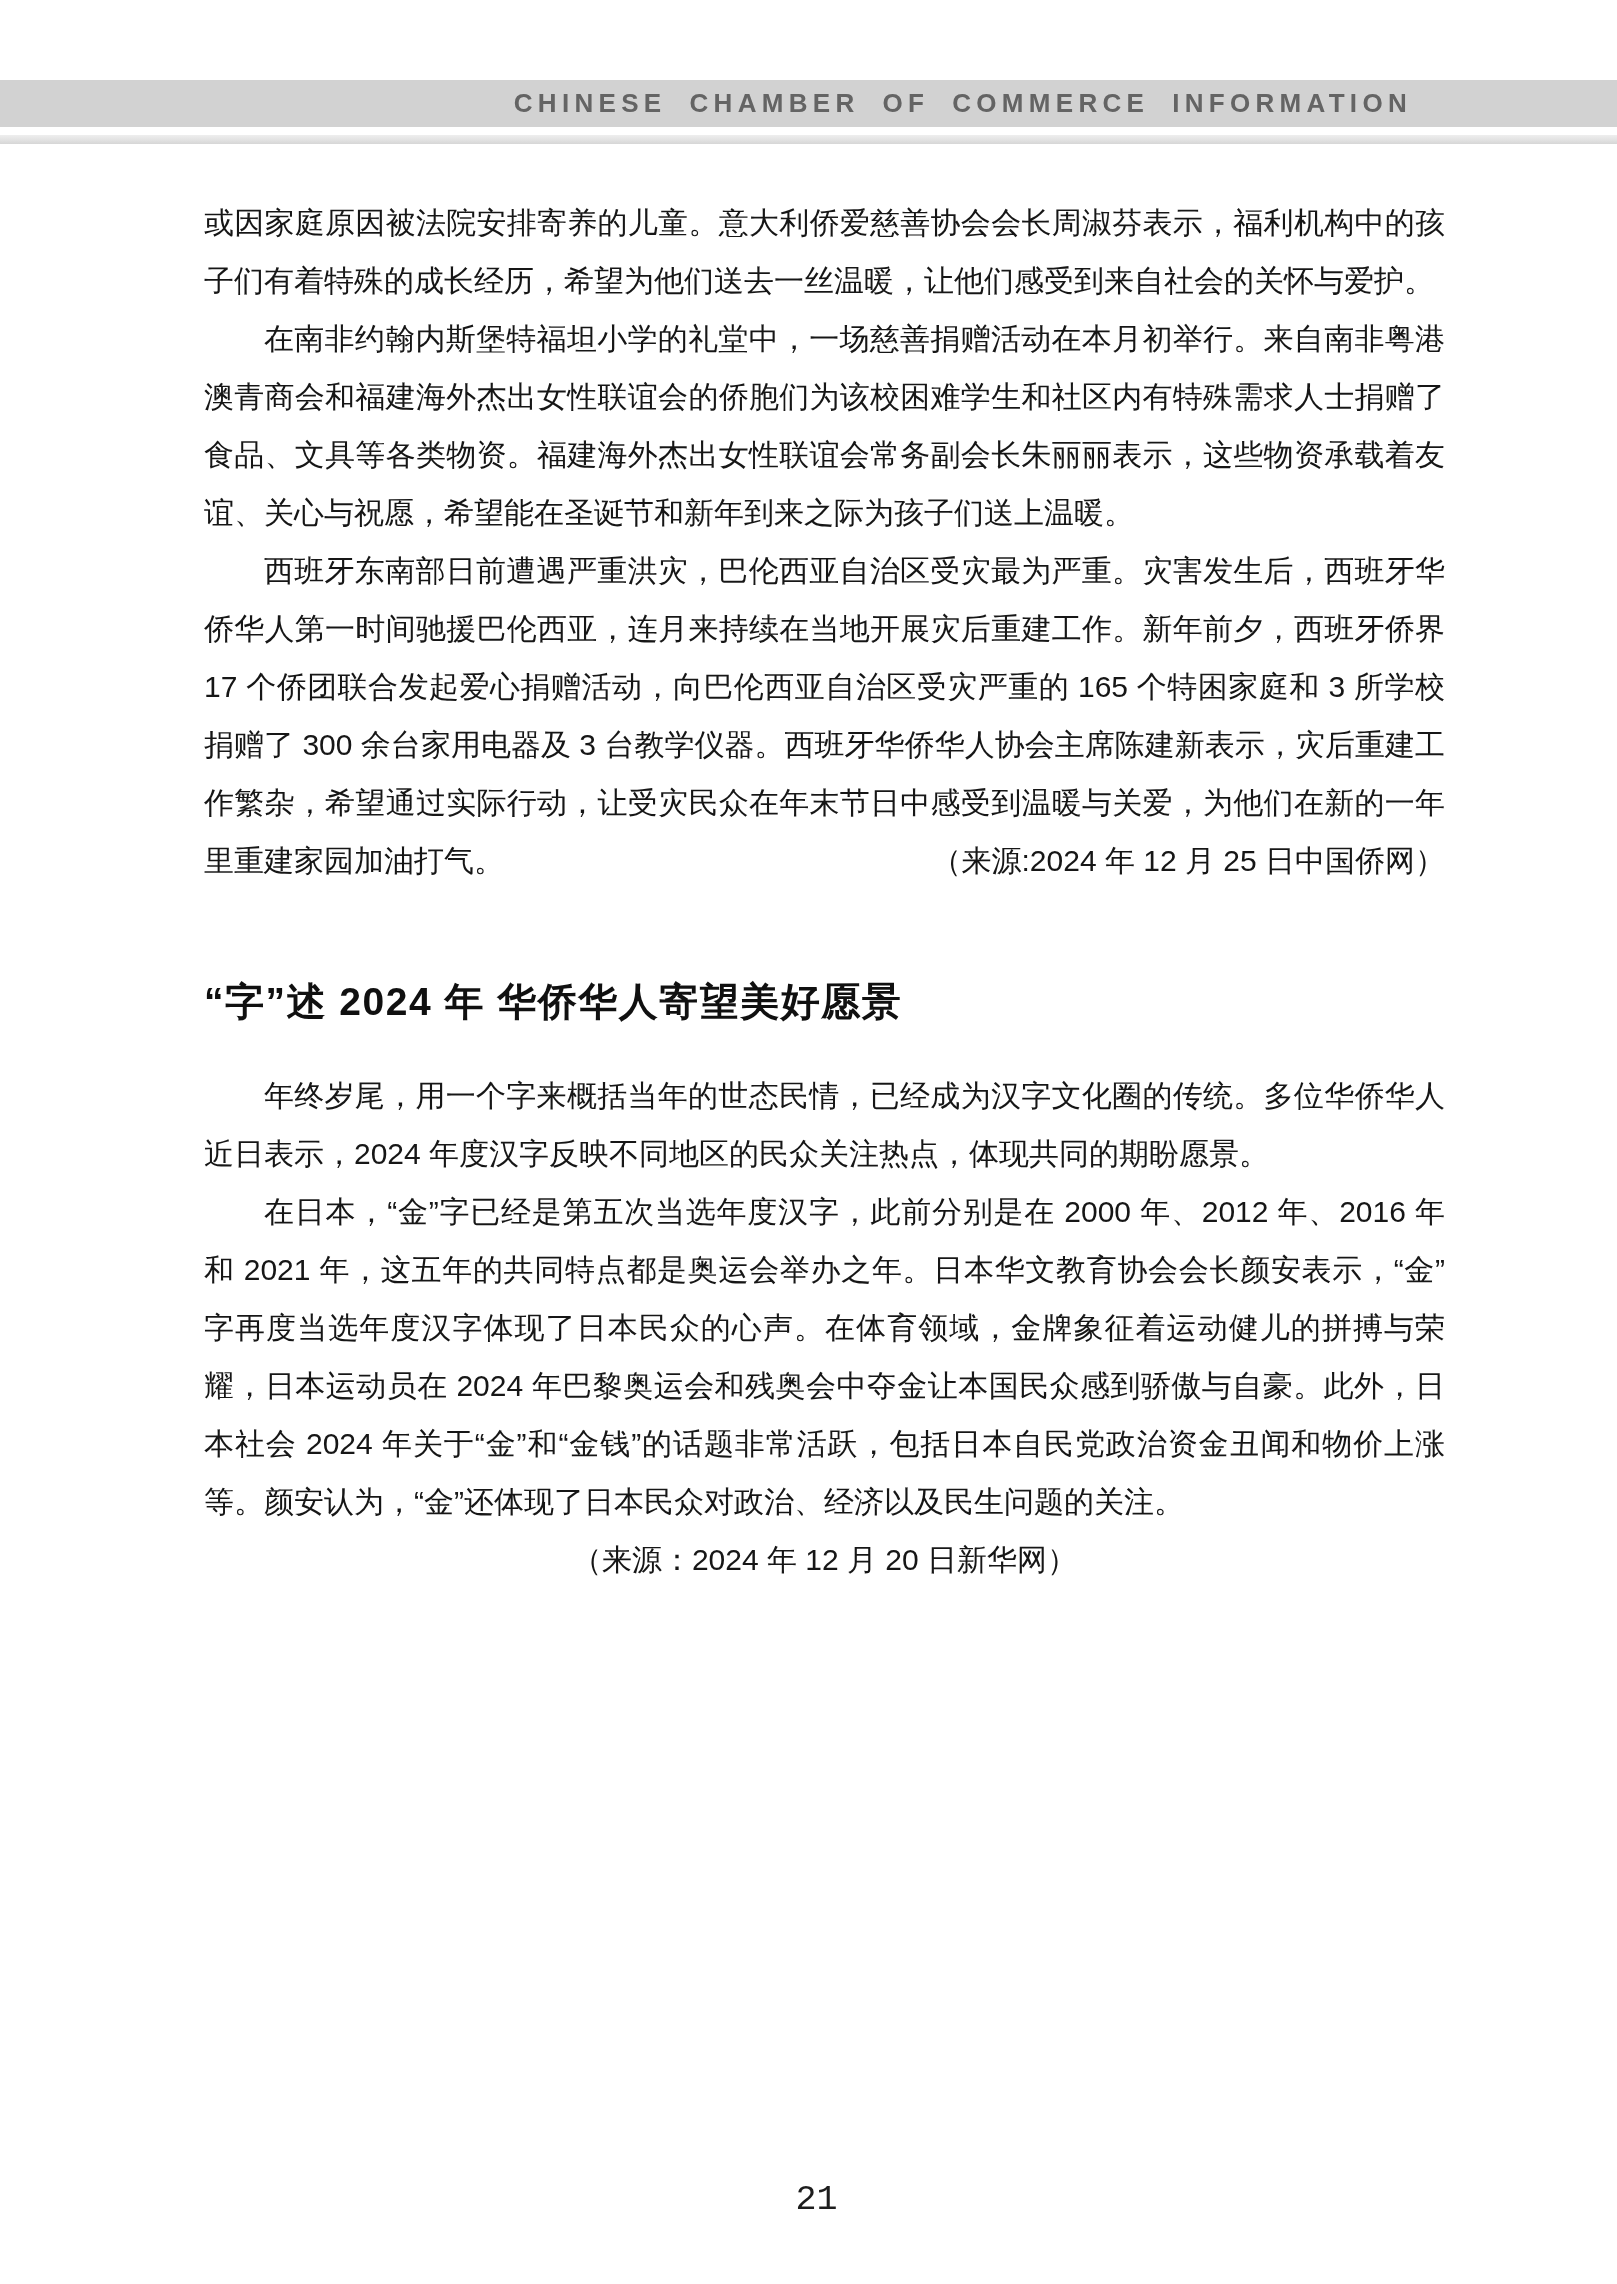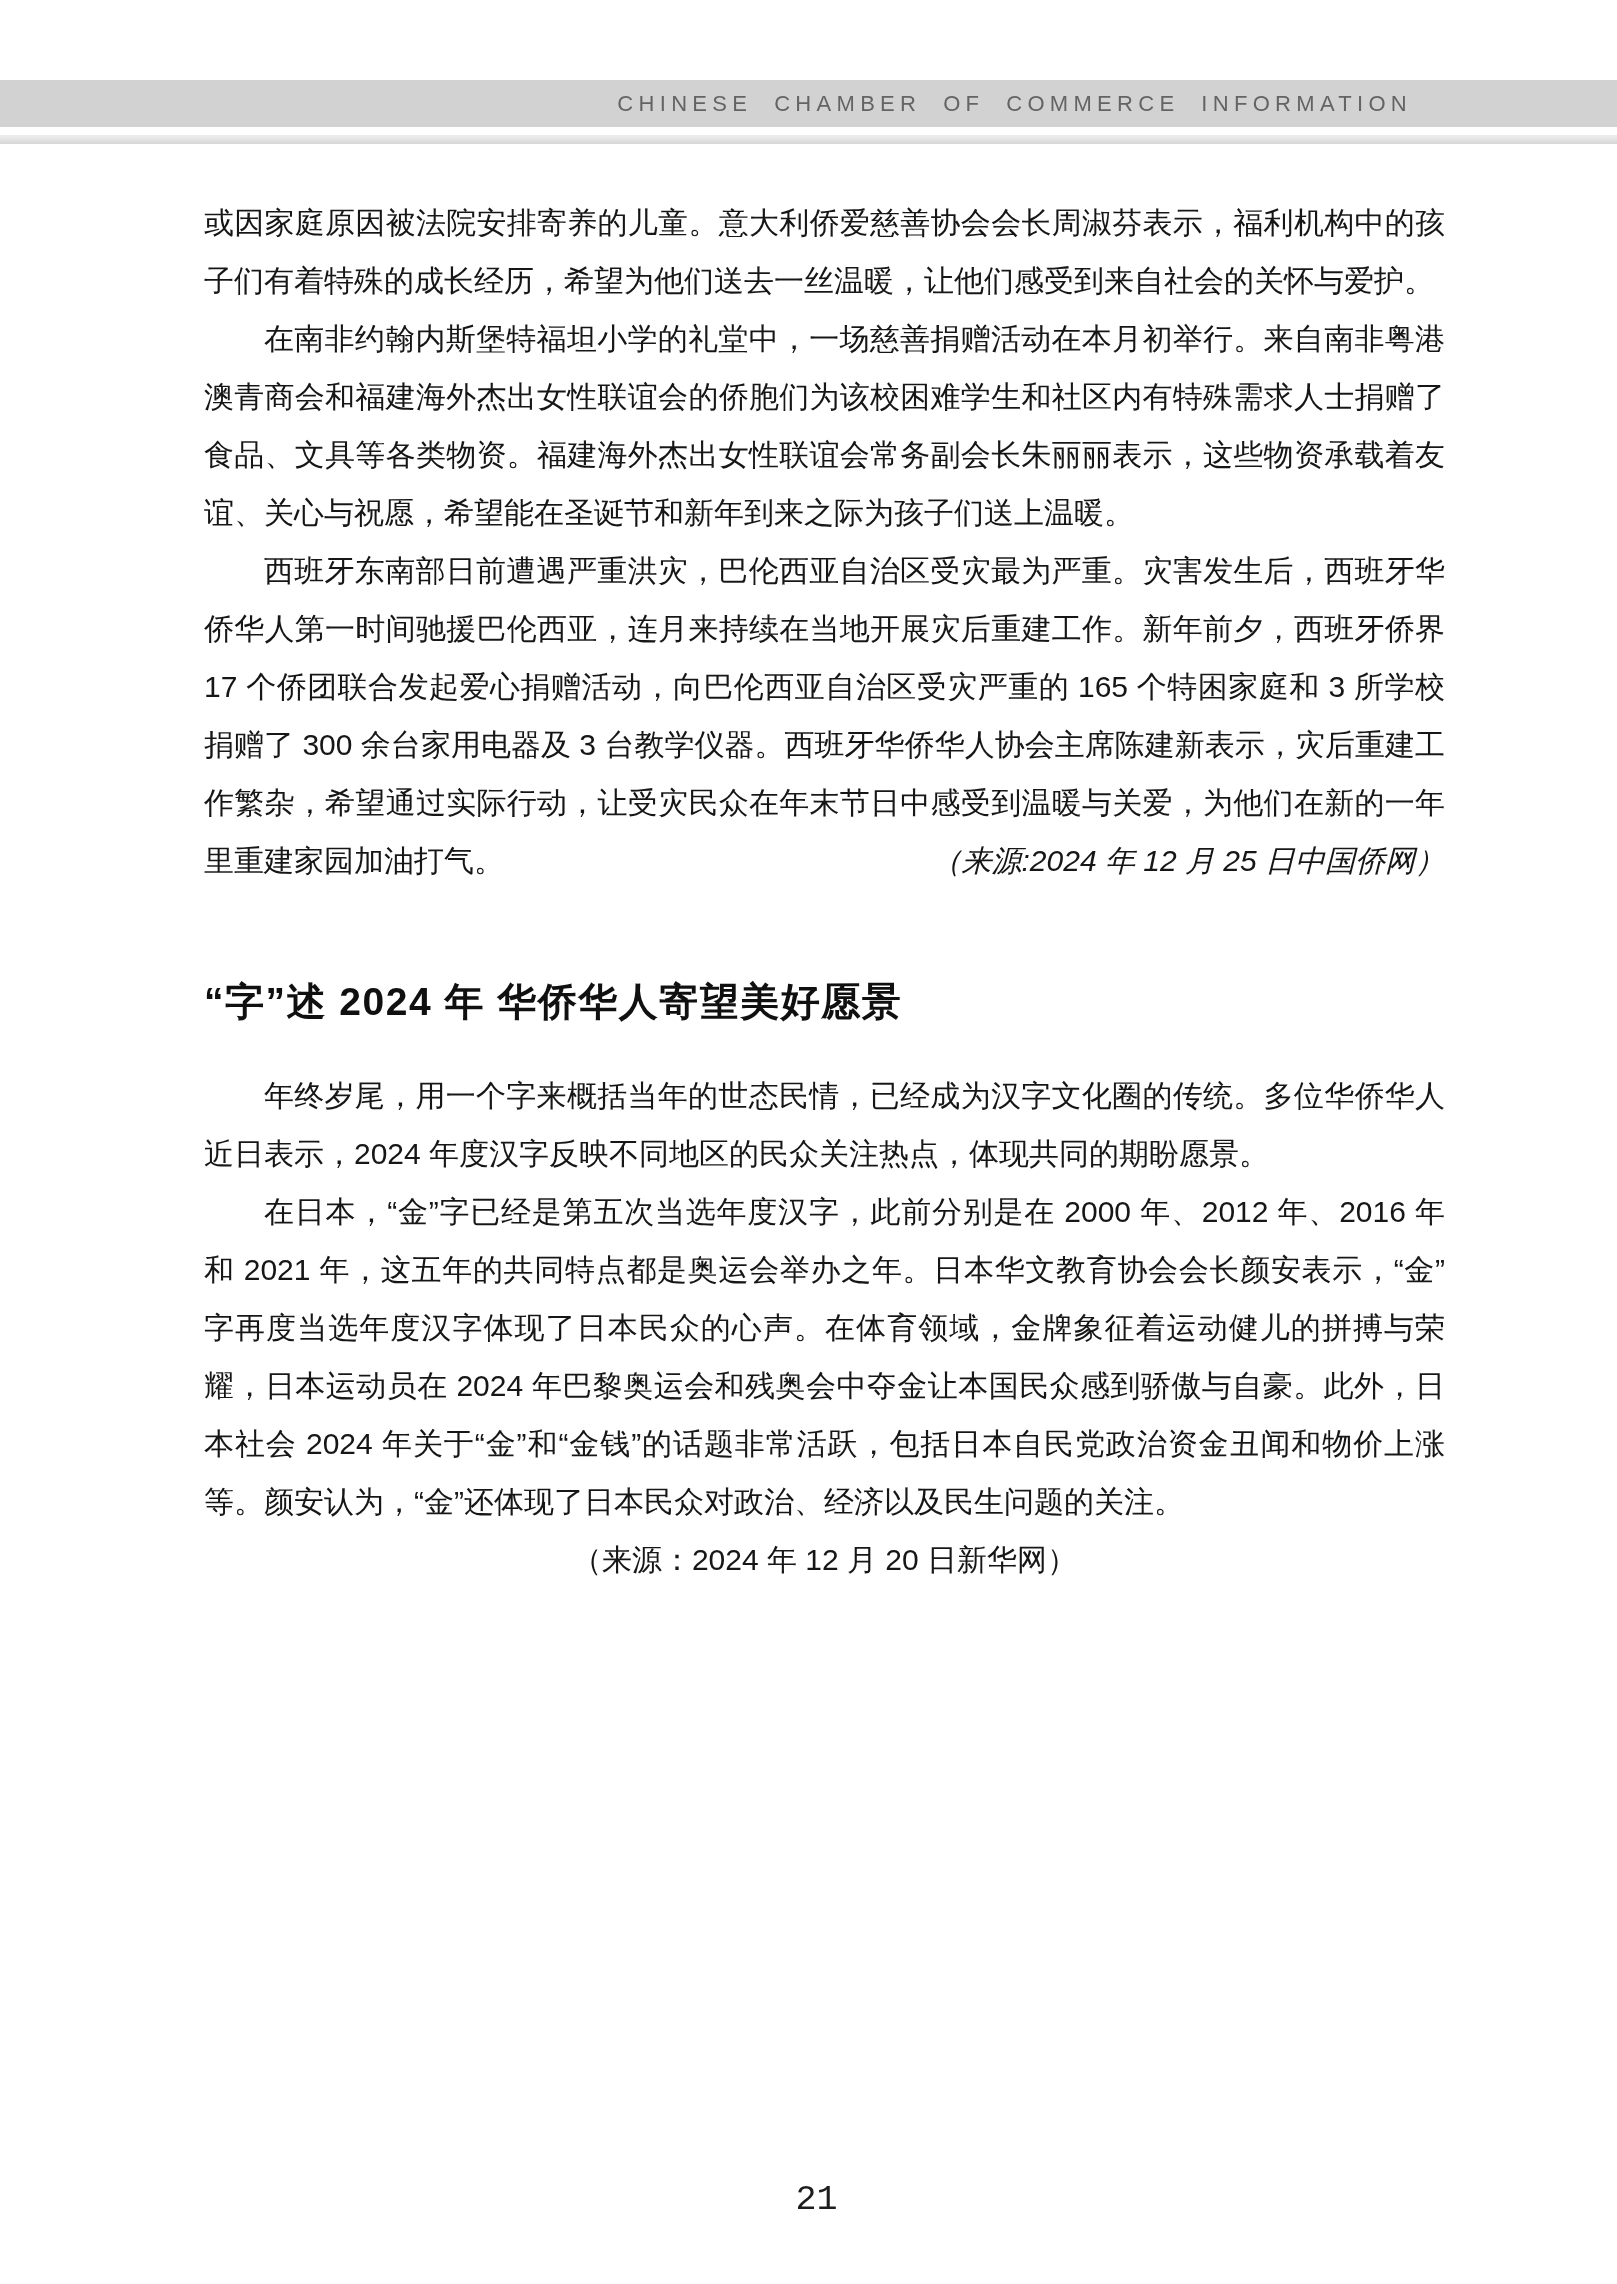--- a/index.html
+++ b/index.html
@@ -21,22 +21,22 @@
     width: 100%;
     height: 47px;
     background: #d2d2d2;
     display: flex;
     align-items: center;
     justify-content: flex-end;
     box-sizing: border-box;
     padding-right: 205px;
   }
   .banner-text {
-    font-size: 22px;
-    font-weight: normal;
+    font-size: 26px;
+    font-weight: bold;
     letter-spacing: 5.3px;
     word-spacing: 10.5px;
     color: #646464;
     white-space: nowrap;
   }
   .banner-strip {
     position: absolute;
     top: 135px;
     left: 0;
     width: 100%;
@@ -52,21 +52,21 @@
   }
   .body-para {
     margin: 0;
     font-size: 30px;
     line-height: 58px;
     text-align: justify;
     text-justify: inter-character;
     color: #161616;
   }
   .body-para.indent { text-indent: 2em; }
-  .src-inline { float: right; font-style: italic; }
+  .src-inline { float: right; }
   .article-title {
     margin: 82px 0 35px 0;
     font-size: 39px;
     line-height: 60px;
     font-weight: bold;
     letter-spacing: 1.5px;
     color: #101010;
   }
   .source-line {
     margin: 0;

